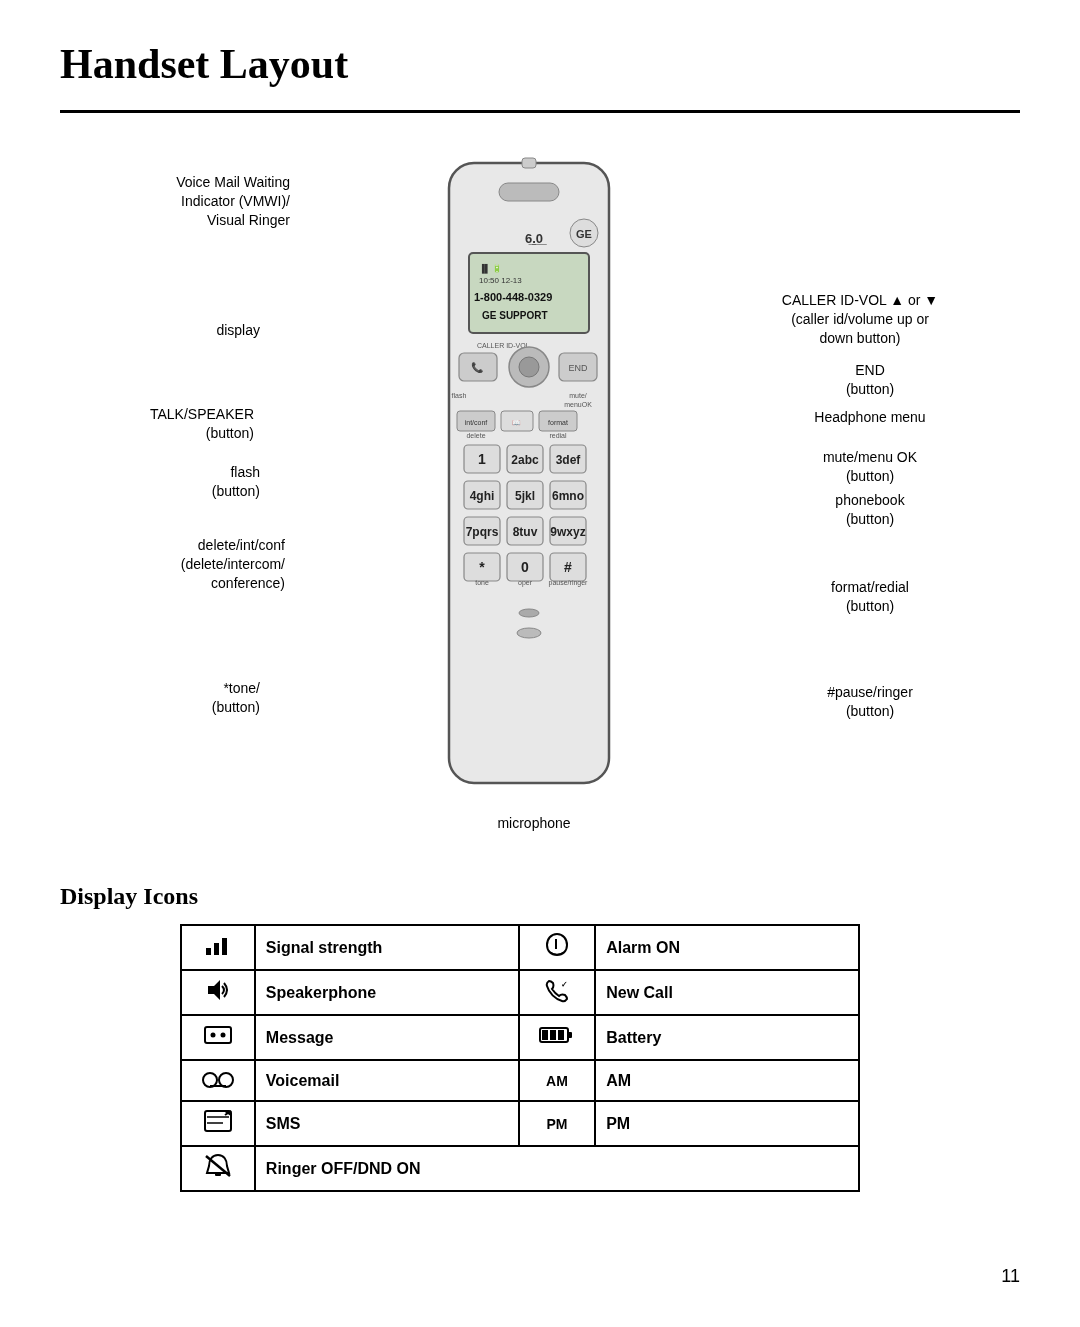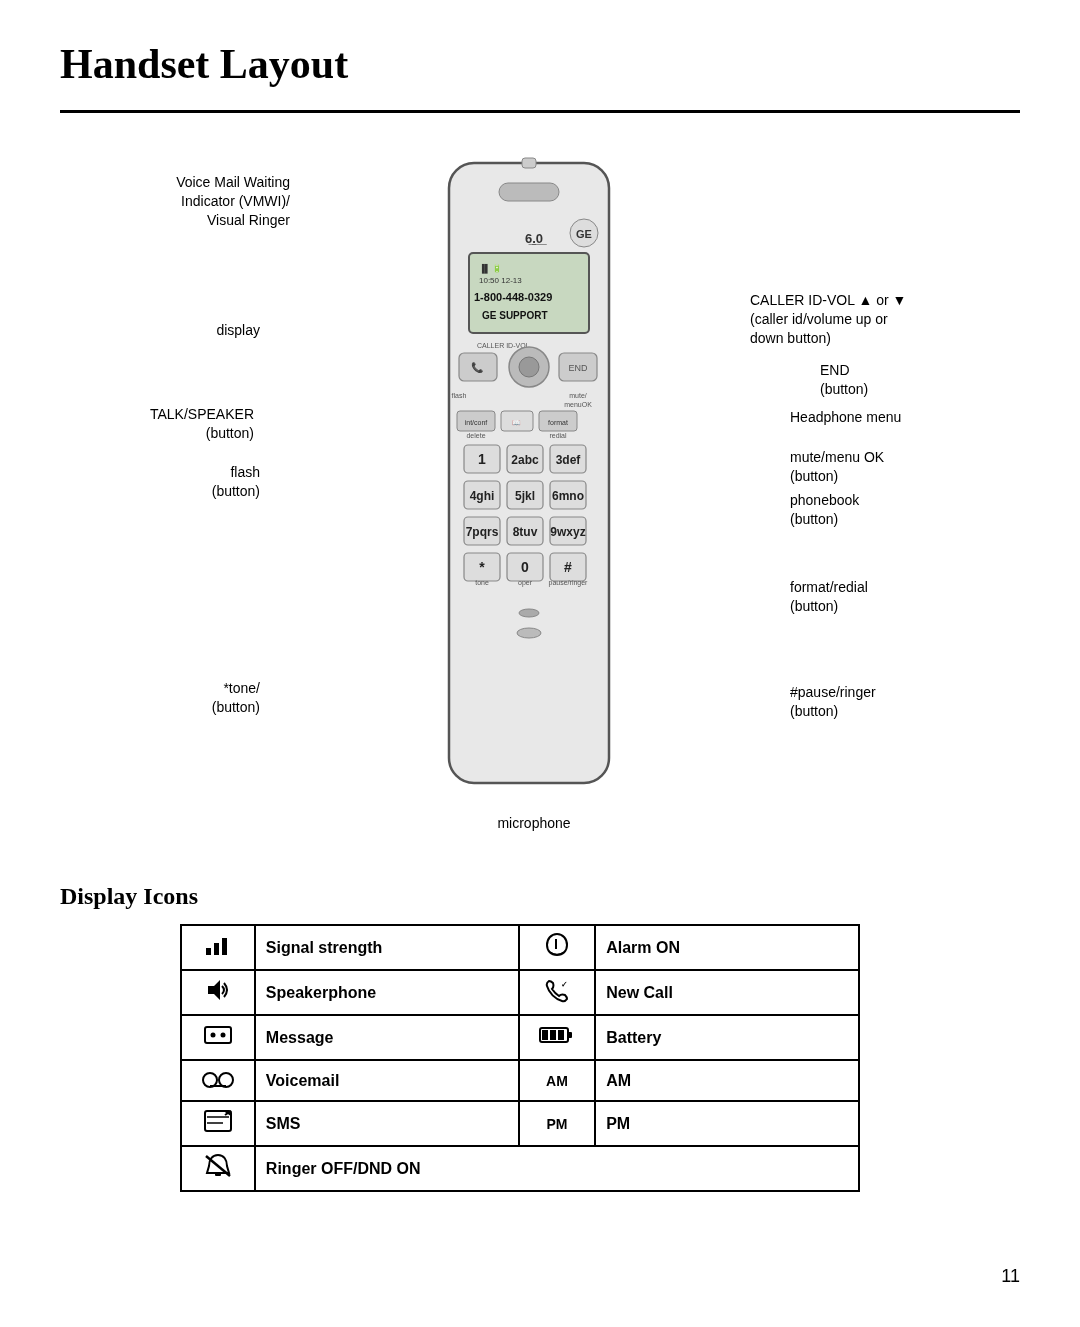--- a/index.html
+++ b/index.html
@@ -97,21 +97,21 @@
       font-size: 18px;
     }
 
     
     .annot {
       position: absolute;
       font-size: 14px;
       line-height: 1.35;
     }
     .annot-right {
-      text-align: left;
+      text-align: center;
       margin-left: 45px;
     }
     .annot-left {
       text-align: right;
     }
   </style>
 </head>
 <body>
 
 <div class="page-title">Handset Layout</div>
@@ -131,20 +131,25 @@
   <div class="annot annot-left" style="top:262px; left:54px; width:140px;">
     <span style="white-space:pre-line;">TALK/SPEAKER
 (button)</span>
   </div>
 
   <div class="annot annot-left" style="top:320px; left:110px; width:90px;">
     <span style="white-space:pre-line;">flash
 (button)</span>
   </div>
 
+  <div class="annot annot-left" style="top:393px; left:40px; width:185px;">
+    <span style="white-space:pre-line;">delete/int/conf
+(delete/intercom/
+conference)</span>
+  </div>
 
   <div class="annot annot-left" style="top:536px; left:110px; width:90px;">
     <span style="white-space:pre-line;">*tone/
 (button)</span>
   </div>
 
   <div class="annot annot-right" style="top:148px; right:50px; width:220px;">
     <span style="white-space:pre-line;">CALLER ID-VOL ▲ or ▼
 (caller id/volume up or
 down button)</span>

